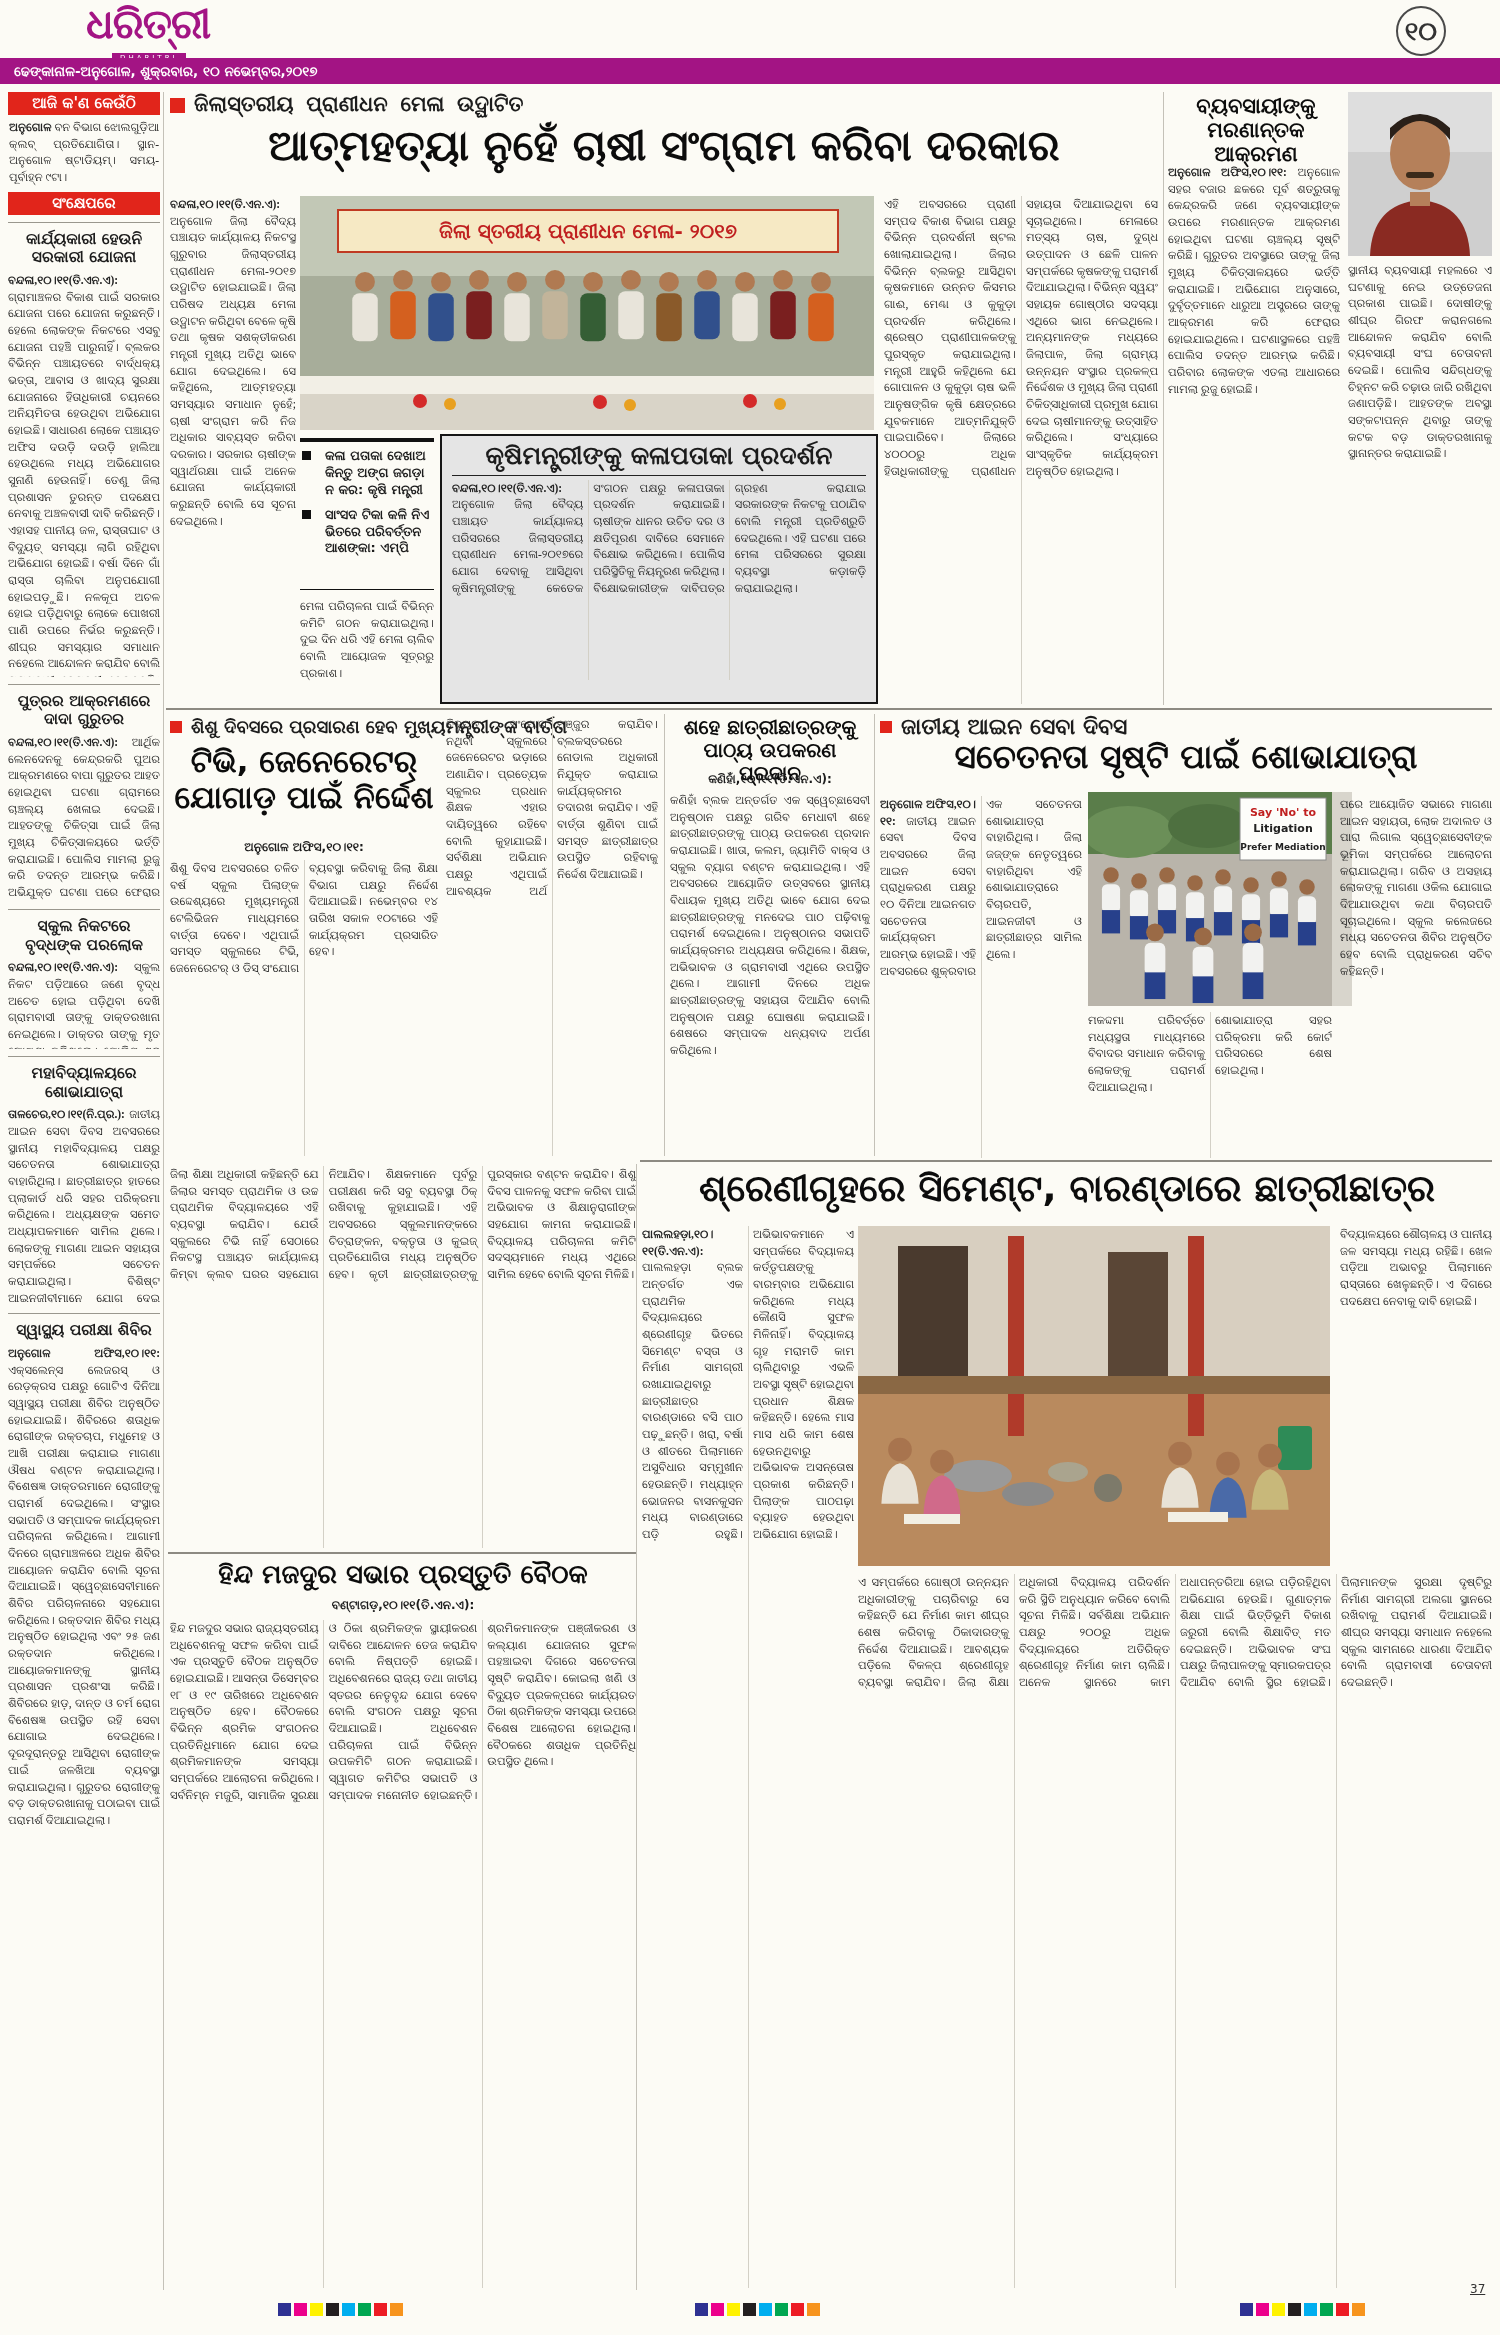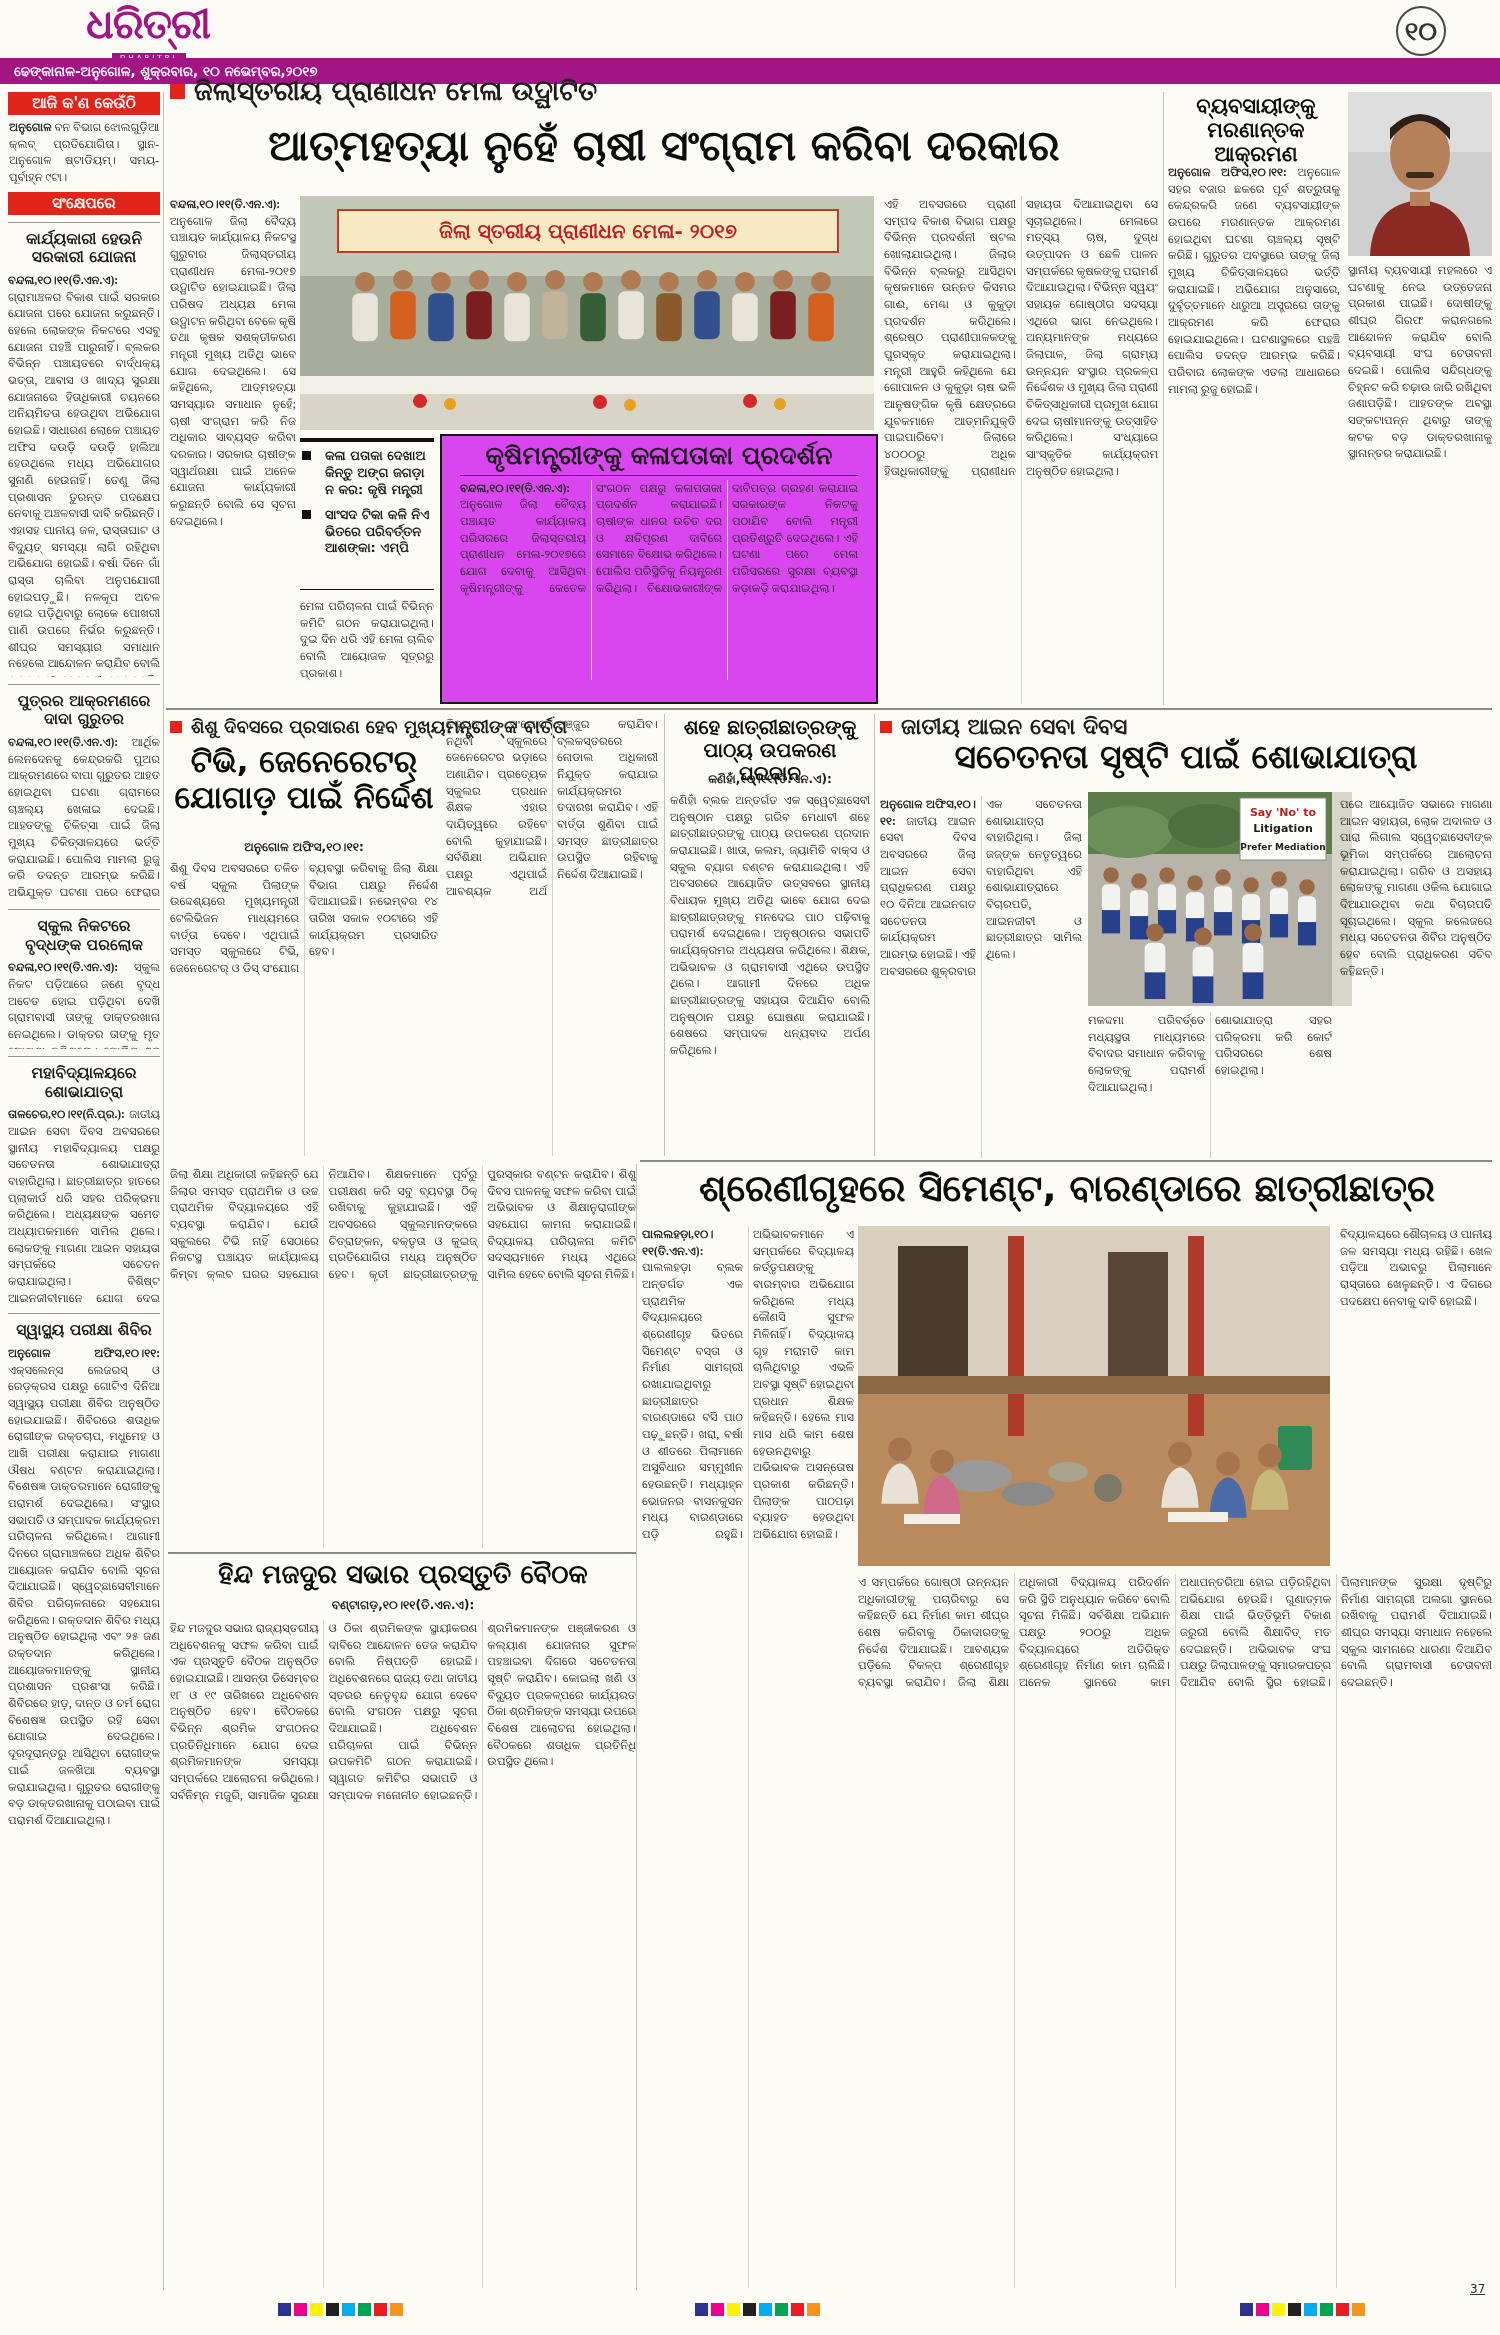--- a/index.html
+++ b/index.html
@@ -10,21 +10,21 @@
   .bt{font-size:11.5px;line-height:1.45;text-align:justify;color:#242424;overflow:hidden;font-family:Liberation Serif, serif;}
   .dl{font-weight:700;}
   .c2{column-count:2;column-gap:10px;column-rule:1px solid #d3d0c6;}
   .c3{column-count:3;column-gap:10px;column-rule:1px solid #d3d0c6;}
   .c4{column-count:4;column-gap:10px;column-rule:1px solid #d3d0c6;}
   .rb{background:#e1251b;color:#fff;font-weight:700;text-align:center;font-size:15px;line-height:23px;height:23px;}
   .rule{background:#8d8a82;}
   .vrule{background:#c4c1b8;}
   .kick{display:flex;align-items:center;gap:9px;font-weight:700;}
   .kick .sq{width:15px;height:15px;background:#e1251b;flex:none;}
-  .boxed{border:2px solid #161616;background:#d946ef;box-sizing:border-box;padding:6px 18px;}
+  .boxed{border:2px solid #161616;background:#e5e5e5;box-sizing:border-box;padding:6px 10px;}
   .ph{position:absolute;overflow:hidden;background:#d8d5cc;}
   .brief{border-top:1px solid #9a978e;padding-top:5px;margin-top:7px;}
   .brief:first-of-type{border-top:none;margin-top:4px;}
   .bh{font-size:15.5px;font-weight:700;text-align:center;margin:2px 0 5px 0;line-height:1.2;}
   .bbody{margin-bottom:2px;}
   #masthead-bar{background:#a31484;color:#fff;font-weight:700;font-size:13.5px;line-height:26px;padding-left:14px;}
   #logo-text{font-size:41px;font-weight:700;color:#a31484;line-height:1;letter-spacing:-1px;}
   #logo-sub{display:inline-block;background:#a31484;color:#fff;font-size:7px;letter-spacing:3px;padding:1px 8px;margin-left:26px;margin-top:-2px;}
   #pagenum{width:46px;height:46px;border:2px solid #4a4a4a;border-radius:50%;font-size:26px;font-weight:700;color:#333;display:flex;align-items:center;justify-content:center;}
   .hbox{border-top:4px solid #111;border-bottom:1px solid #111;padding:6px 2px;box-sizing:border-box;}
@@ -102,21 +102,21 @@
 
     <div class="brief">
       <div class="bh">ସ୍ୱାସ୍ଥ୍ୟ ପରୀକ୍ଷା ଶିବିର</div>
       <div class="bt bbody" style="height:920px;">
         <span class="dl">ଅନୁଗୋଳ ଅଫିସ,୧୦।୧୧:</span>
         <span>ଏକ୍ସଲେନ୍ସ ଲେଜରସ୍ ଓ ରେଡ଼କ୍ରସ ପକ୍ଷରୁ ଗୋଟିଏ ଦିନିଆ ସ୍ୱାସ୍ଥ୍ୟ ପରୀକ୍ଷା ଶିବିର ଅନୁଷ୍ଠିତ ହୋଇଯାଇଛି। ଶିବିରରେ ଶତାଧିକ ରୋଗୀଙ୍କ ରକ୍ତଚାପ, ମଧୁମେହ ଓ ଆଖି ପରୀକ୍ଷା କରାଯାଇ ମାଗଣା ଔଷଧ ବଣ୍ଟନ କରାଯାଇଥିଲା। ବିଶେଷଜ୍ଞ ଡାକ୍ତରମାନେ ରୋଗୀଙ୍କୁ ପରାମର୍ଶ ଦେଇଥିଲେ। ସଂସ୍ଥାର ସଭାପତି ଓ ସମ୍ପାଦକ କାର୍ଯ୍ୟକ୍ରମ ପରିଚାଳନା କରିଥିଲେ। ଆଗାମୀ ଦିନରେ ଗ୍ରାମାଞ୍ଚଳରେ ଅଧିକ ଶିବିର ଆୟୋଜନ କରାଯିବ ବୋଲି ସୂଚନା ଦିଆଯାଇଛି। ସ୍ୱେଚ୍ଛାସେବୀମାନେ ଶିବିର ପରିଚାଳନାରେ ସହଯୋଗ କରିଥିଲେ। ରକ୍ତଦାନ ଶିବିର ମଧ୍ୟ ଅନୁଷ୍ଠିତ ହୋଇଥିଲା ଏବଂ ୨୫ ଜଣ ରକ୍ତଦାନ କରିଥିଲେ। ଆୟୋଜକମାନଙ୍କୁ ସ୍ଥାନୀୟ ପ୍ରଶାସନ ପ୍ରଶଂସା କରିଛି। ଶିବିରରେ ହାଡ଼, ଦାନ୍ତ ଓ ଚର୍ମ ରୋଗ ବିଶେଷଜ୍ଞ ଉପସ୍ଥିତ ରହି ସେବା ଯୋଗାଇ ଦେଇଥିଲେ। ଦୂରଦୂରାନ୍ତରୁ ଆସିଥିବା ରୋଗୀଙ୍କ ପାଇଁ ଜଳଖିଆ ବ୍ୟବସ୍ଥା କରାଯାଇଥିଲା। ଗୁରୁତର ରୋଗୀଙ୍କୁ ବଡ଼ ଡାକ୍ତରଖାନାକୁ ପଠାଇବା ପାଇଁ ପରାମର୍ଶ ଦିଆଯାଇଥିଲା।</span>
       </div>
     </div>
   </div>
 
-  <div class="abs kick" style="left:170px;top:75px;width:760px;font-size:27px;">
+  <div class="abs kick" style="left:170px;top:93px;width:760px;font-size:21px;font-family:Liberation Mono, monospace;">
     <span class="sq"></span>
     <span>ଜିଲାସ୍ତରୀୟ ପ୍ରାଣୀଧନ ମେଳା ଉଦ୍ଘାଟିତ</span>
   </div>
   <div class="abs hl ctr" style="left:168px;top:122px;width:992px;font-size:42px;">ଆତ୍ମହତ୍ୟା ନୁହେଁ ଚାଷୀ ସଂଗ୍ରାମ କରିବା ଦରକାର</div>
 
   <div class="abs bt" style="left:170px;top:196px;width:126px;height:508px;">
     <span class="dl">ବନ୍ଦଳା,୧୦।୧୧(ତି.ଏନ.ଏ):</span>
     <span>ଅନୁଗୋଳ ଜିଲା ବୈଦ୍ୟ ପଞ୍ଚାୟତ କାର୍ଯ୍ୟାଳୟ ନିକଟସ୍ଥ ଗୁରୁବାର ଜିଲାସ୍ତରୀୟ ପ୍ରାଣୀଧନ ମେଳା-୨୦୧୭ ଉଦ୍ଘାଟିତ ହୋଇଯାଇଛି। ଜିଲା ପରିଷଦ ଅଧ୍ୟକ୍ଷ ମେଳା ଉଦ୍ଘାଟନ କରିଥିବା ବେଳେ କୃଷି ତଥା କୃଷକ ସଶକ୍ତୀକରଣ ମନ୍ତ୍ରୀ ମୁଖ୍ୟ ଅତିଥି ଭାବେ ଯୋଗ ଦେଇଥିଲେ। ସେ କହିଥିଲେ, ଆତ୍ମହତ୍ୟା ସମସ୍ୟାର ସମାଧାନ ନୁହେଁ; ଚାଷୀ ସଂଗ୍ରାମ କରି ନିଜ ଅଧିକାର ସାବ୍ୟସ୍ତ କରିବା ଦରକାର। ସରକାର ଚାଷୀଙ୍କ ସ୍ୱାର୍ଥରକ୍ଷା ପାଇଁ ଅନେକ ଯୋଜନା କାର୍ଯ୍ୟକାରୀ କରୁଛନ୍ତି ବୋଲି ସେ ସୂଚନା ଦେଇଥିଲେ।</span>
   </div>
 

